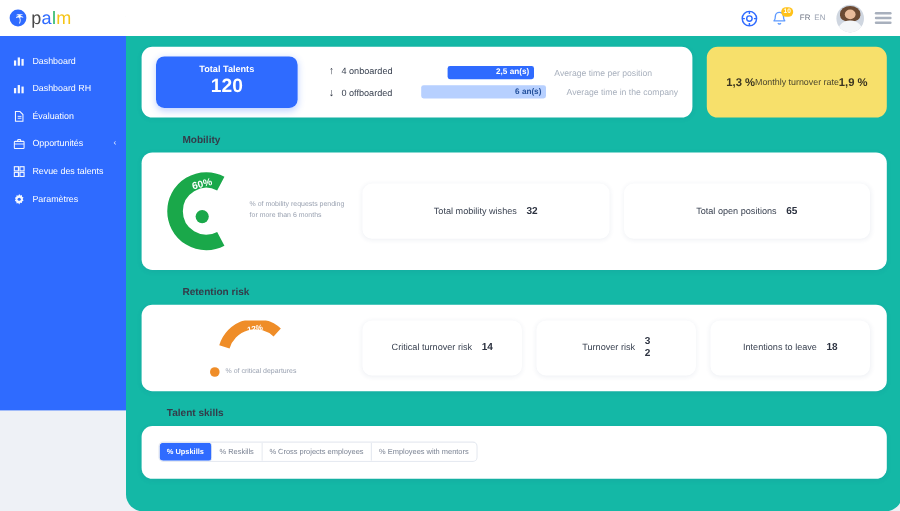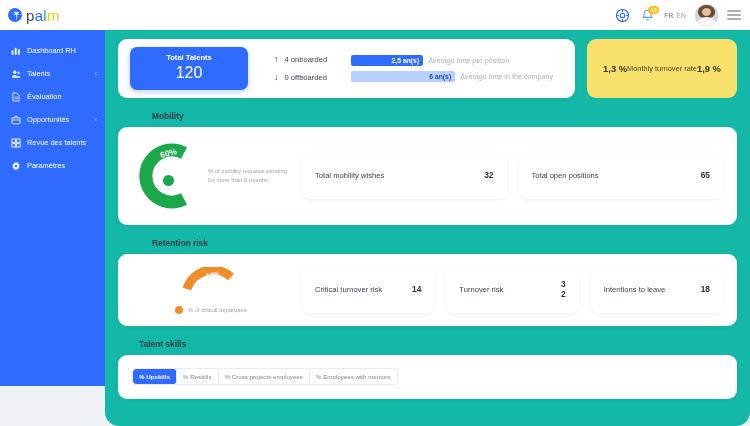--- a/index.html
+++ b/index.html
@@ -6,21 +6,21 @@
   html, body {
     width: 750px; height: 426px;
     font-family: "Liberation Sans", sans-serif;
     background: #eef1f6;
     overflow: hidden;
   }
   #app { position: relative; width: 750px; height: 426px; display: flex; }
 
   
   .sidebar {
-    width: 105px; height: 386px; background: #2f6bff;
+    width: 105px; height: 342px; background: #2f6bff;
     display: flex; flex-direction: column; flex: 0 0 105px;
   }
   .logo-area {
     height: 30px; background: #ffffff;
     display: flex; align-items: center; padding-left: 8px;
   }
   .logo-mark {
     width: 14px; height: 14px; border-radius: 50%;
     background: #2f6bff; margin-right: 4px;
     display: flex; align-items: center; justify-content: center;
@@ -85,26 +85,26 @@
   .stat-main {
     flex: 1 1 auto; display: flex; align-items: center;
     padding: 8px 12px; min-height: 52px;
   }
   .total-box {
     background: #2f6bff; border-radius: 7px; color: #ffffff;
     width: 118px; padding: 6px 4px 8px; text-align: center;
     box-shadow: 0 2px 6px rgba(47,107,255,.3); flex: 0 0 118px;
   }
   .total-label { font-size: 7.6px; font-weight: bold; }
-  .total-value { font-size: 16px; font-weight: normal; margin-top: 2px; }
+  .total-value { font-size: 16px; font-weight: bold; margin-top: 2px; }
   .board-col { margin-left: 26px; display: flex; flex-direction: column; gap: 9px; }
   .board-row { display: flex; align-items: center; gap: 6px; font-size: 7.6px; color: #3b4352; white-space: nowrap; }
   .board-arrow { font-size: 9px; color: #2c3240; line-height: 1; }
   .bars-col { margin-left: 24px; display: flex; flex-direction: column; gap: 5px; }
-  .bar-row { display: flex; align-items: center; gap: 5px; }
+  .bar-row { display: flex; align-items: center; gap: 17px; justify-content: center; }
   .bar {
     height: 11px; border-radius: 2px; display: flex; align-items: center;
     justify-content: flex-end; padding-right: 4px;
     font-size: 6.8px; font-weight: bold;
   }
   .bar-a { background: #2f6bff; color: #ffffff; width: 72px; }
   .bar-b { background: #b7d0ff; color: #23509c; width: 104px; }
   .bar-cap { font-size: 7.2px; color: #a8b0bd; white-space: nowrap; }
 
   .turnover-card {
@@ -124,21 +124,21 @@
   .gauge-pct {
     position: absolute; font-size: 8.4px; font-weight: bold; color: #ffffff;
     top: 9px; left: 50%; transform: translateX(-42%) rotate(-14deg);
   }
   .gauge-dot { position: absolute; width: 11px; height: 11px; border-radius: 50%; left: 31px; top: 36px; }
   .gauge-note { font-size: 5.8px; color: #9aa2b1; line-height: 1.5; max-width: 82px; }
 
   .mini-card {
     flex: 1 1 0; background: #ffffff; border-radius: 8px;
     box-shadow: 0 1px 4px rgba(40,60,110,.08);
-    display: flex; align-items: center; justify-content: space-between;
+    display: flex; align-items: center; justify-content: center;
     padding: 11px 13px; min-height: 46px; gap: 8px;
   }
   .mc-label { font-size: 7.6px; color: #3b4352; line-height: 1.55; }
   .mc-value { font-size: 8.4px; font-weight: bold; color: #2c3240; white-space: pre-line; text-align: center; line-height: 1.15; }
 
   
   .ret-block { display: flex; flex-direction: column; align-items: center; flex: 0 0 158px; gap: 4px; }
   .arc-wrap { position: relative; width: 60px; height: 26px; }
   .arc-pct { position: absolute; font-size: 6.6px; font-weight: bold; color: #ffffff; left: 25px; top: 4px; transform: rotate(-10deg); }
   .legend-row { display: flex; align-items: center; gap: 5px; margin-top: 9px; }
@@ -178,33 +178,31 @@
 
     <div class="nav">
       <div class="nav-item">
         <span class="nav-icon">
           <svg width="10" height="10" viewBox="0 0 16 16">
               <rect x="1" y="7" width="3" height="7" fill="#fff"></rect>
               <rect x="6" y="3" width="3" height="11" fill="#fff"></rect>
               <rect x="11" y="5" width="3" height="9" fill="#fff"></rect>
             </svg>
         </span>
+        <span class="nav-label">Dashboard</span>
+      </div>
+      <div class="nav-item">
+        <span class="nav-icon">
+          <svg width="10" height="10" viewBox="0 0 16 16">
+              <rect x="1" y="7" width="3" height="7" fill="#fff"></rect>
+              <rect x="6" y="3" width="3" height="11" fill="#fff"></rect>
+              <rect x="11" y="5" width="3" height="9" fill="#fff"></rect>
+            </svg>
+        </span>
         <span class="nav-label">Dashboard RH</span>
-      </div>
-      <div class="nav-item">
-        <span class="nav-icon">
-          <svg width="10" height="10" viewBox="0 0 16 16">
-              <circle cx="6" cy="5" r="2.6" fill="#fff"></circle>
-              <path d="M1.5 14c0-2.6 2-4.3 4.5-4.3S10.5 11.4 10.5 14z" fill="#fff"></path>
-              <circle cx="12" cy="6" r="1.9" fill="#fff" opacity=".85"></circle>
-              <path d="M9.6 14c0-2 1.2-3.3 2.6-3.3S14.8 12 14.8 14z" fill="#fff" opacity=".85"></path>
-            </svg>
-        </span>
-        <span class="nav-label">Talents</span>
-        <span class="nav-caret">‹</span>
       </div>
       <div class="nav-item">
         <span class="nav-icon">
           <svg width="10" height="10" viewBox="0 0 16 16">
               <path d="M3 1.5h6l4 4v9H3z" fill="none" stroke="#fff" stroke-width="1.4"></path>
               <path d="M6 8h5M6 10.5h5" stroke="#fff" stroke-width="1.2"></path>
             </svg>
         </span>
         <span class="nav-label">Évaluation</span>
       </div>

